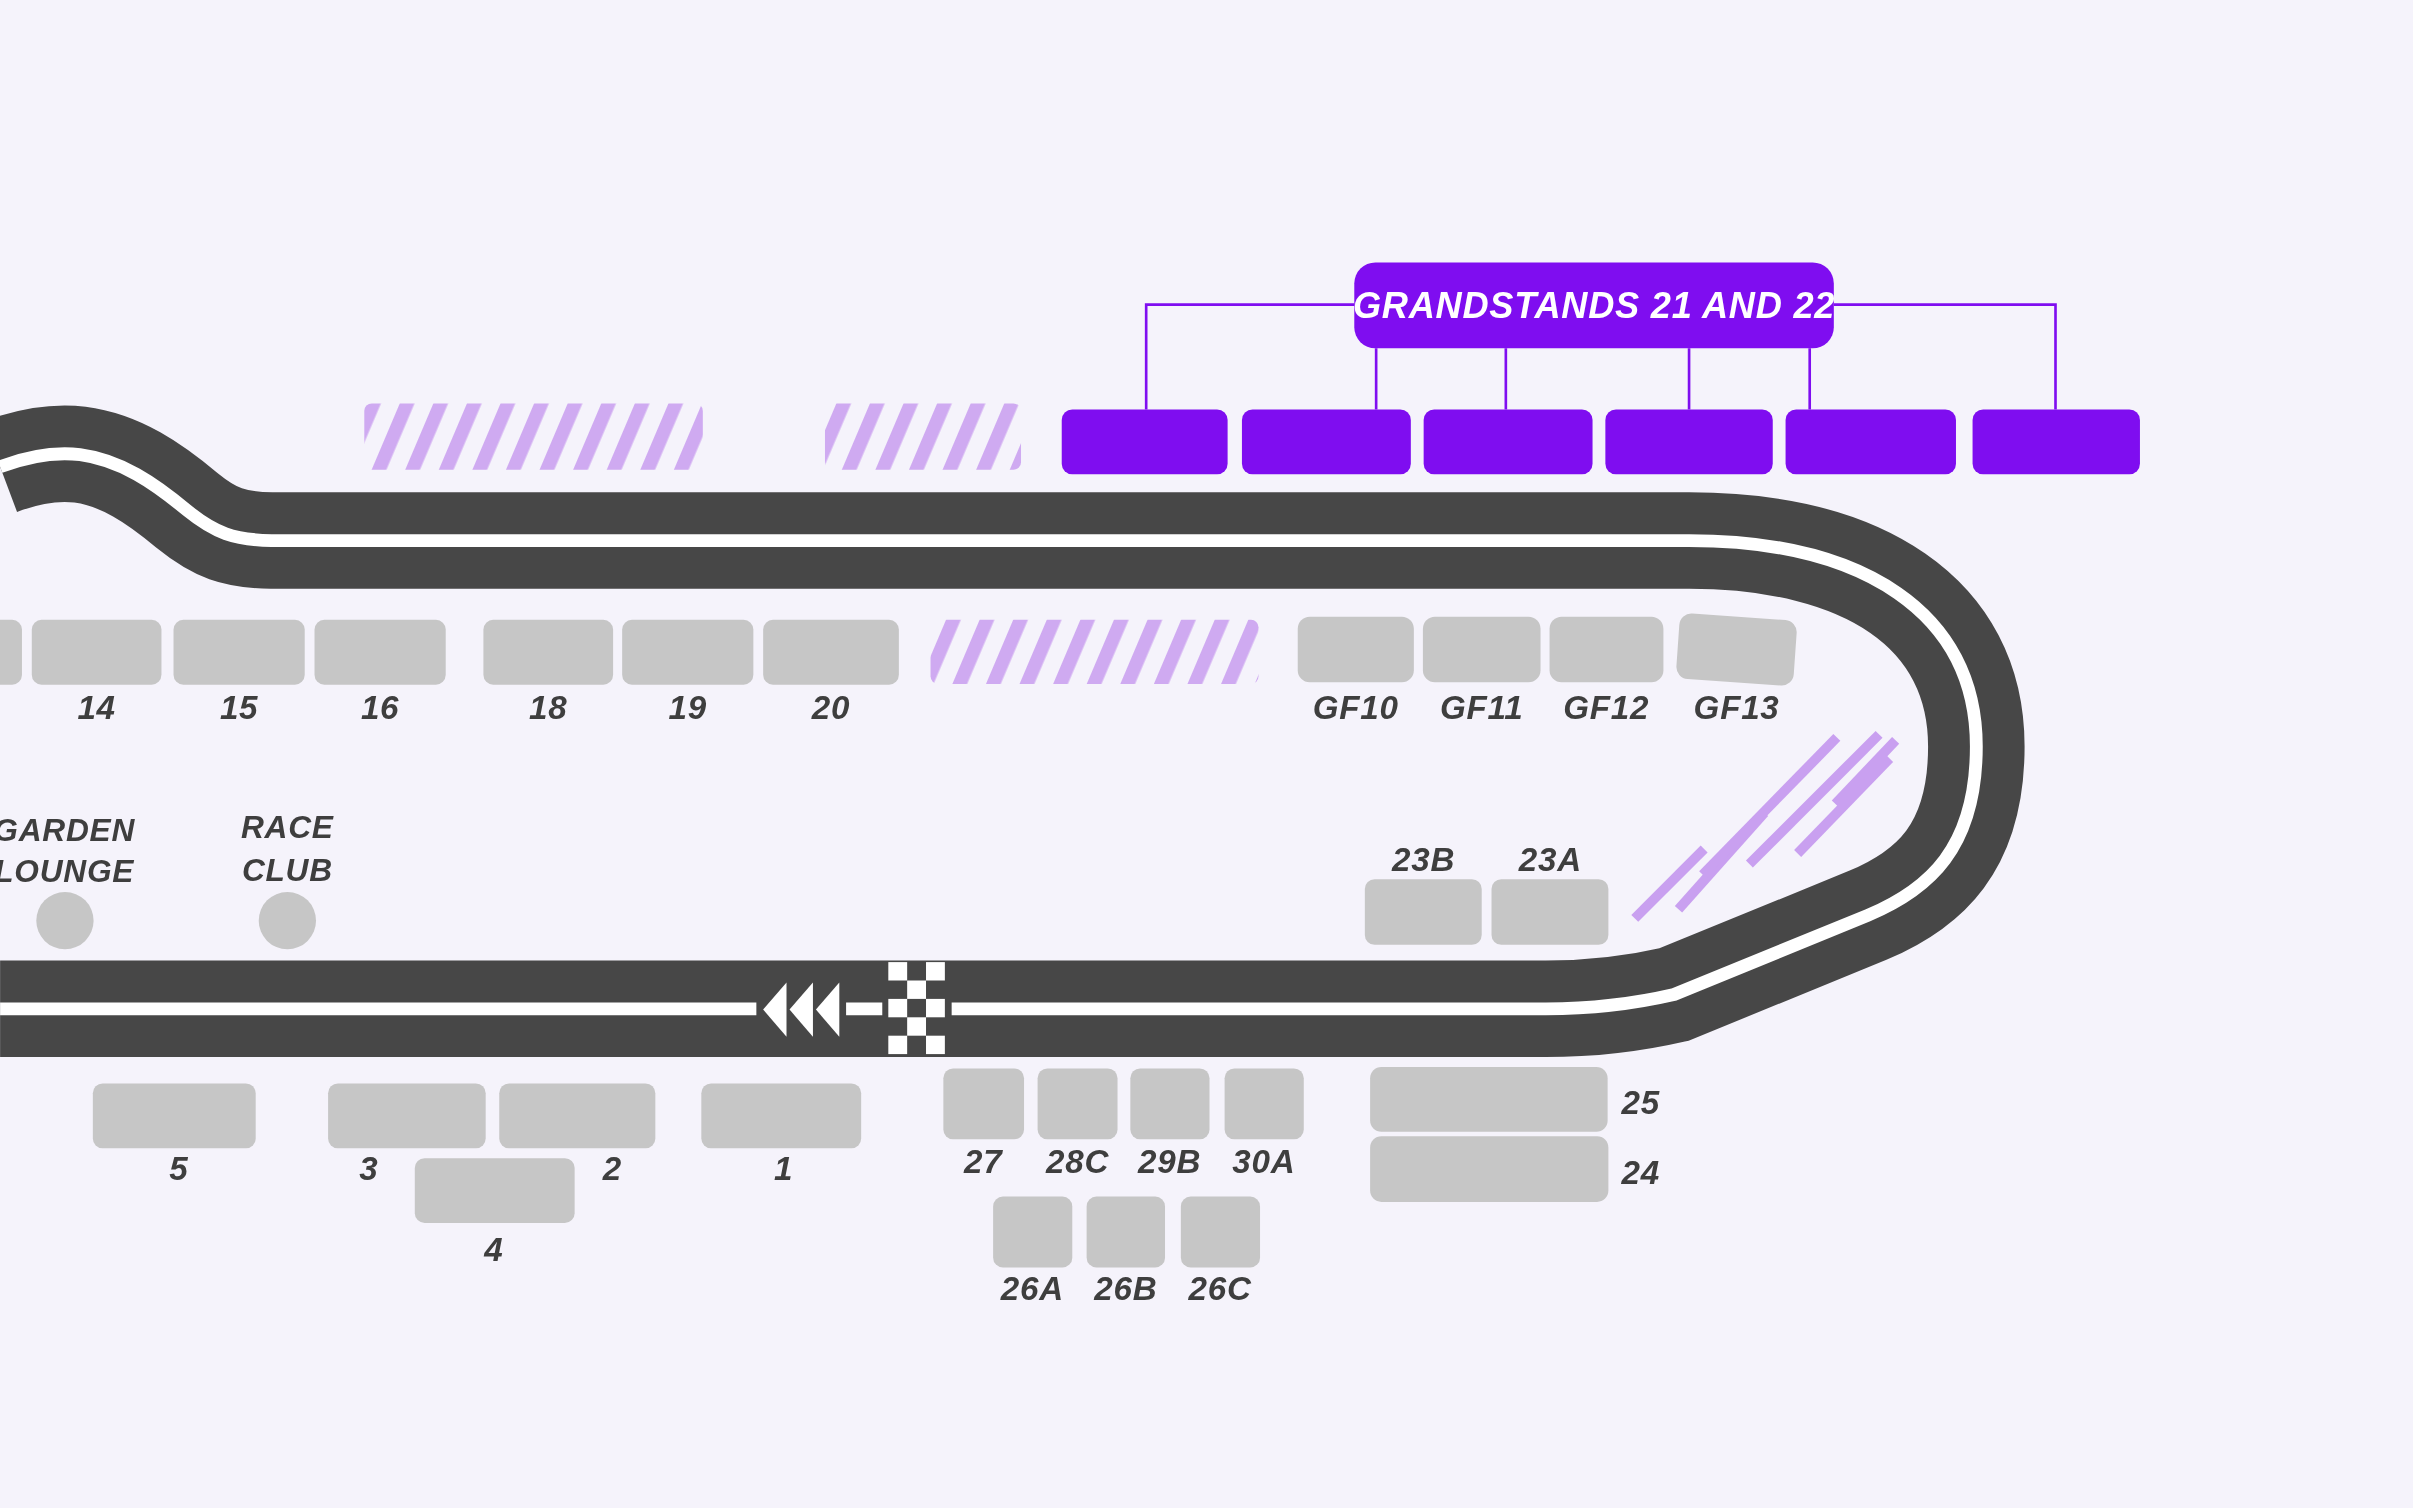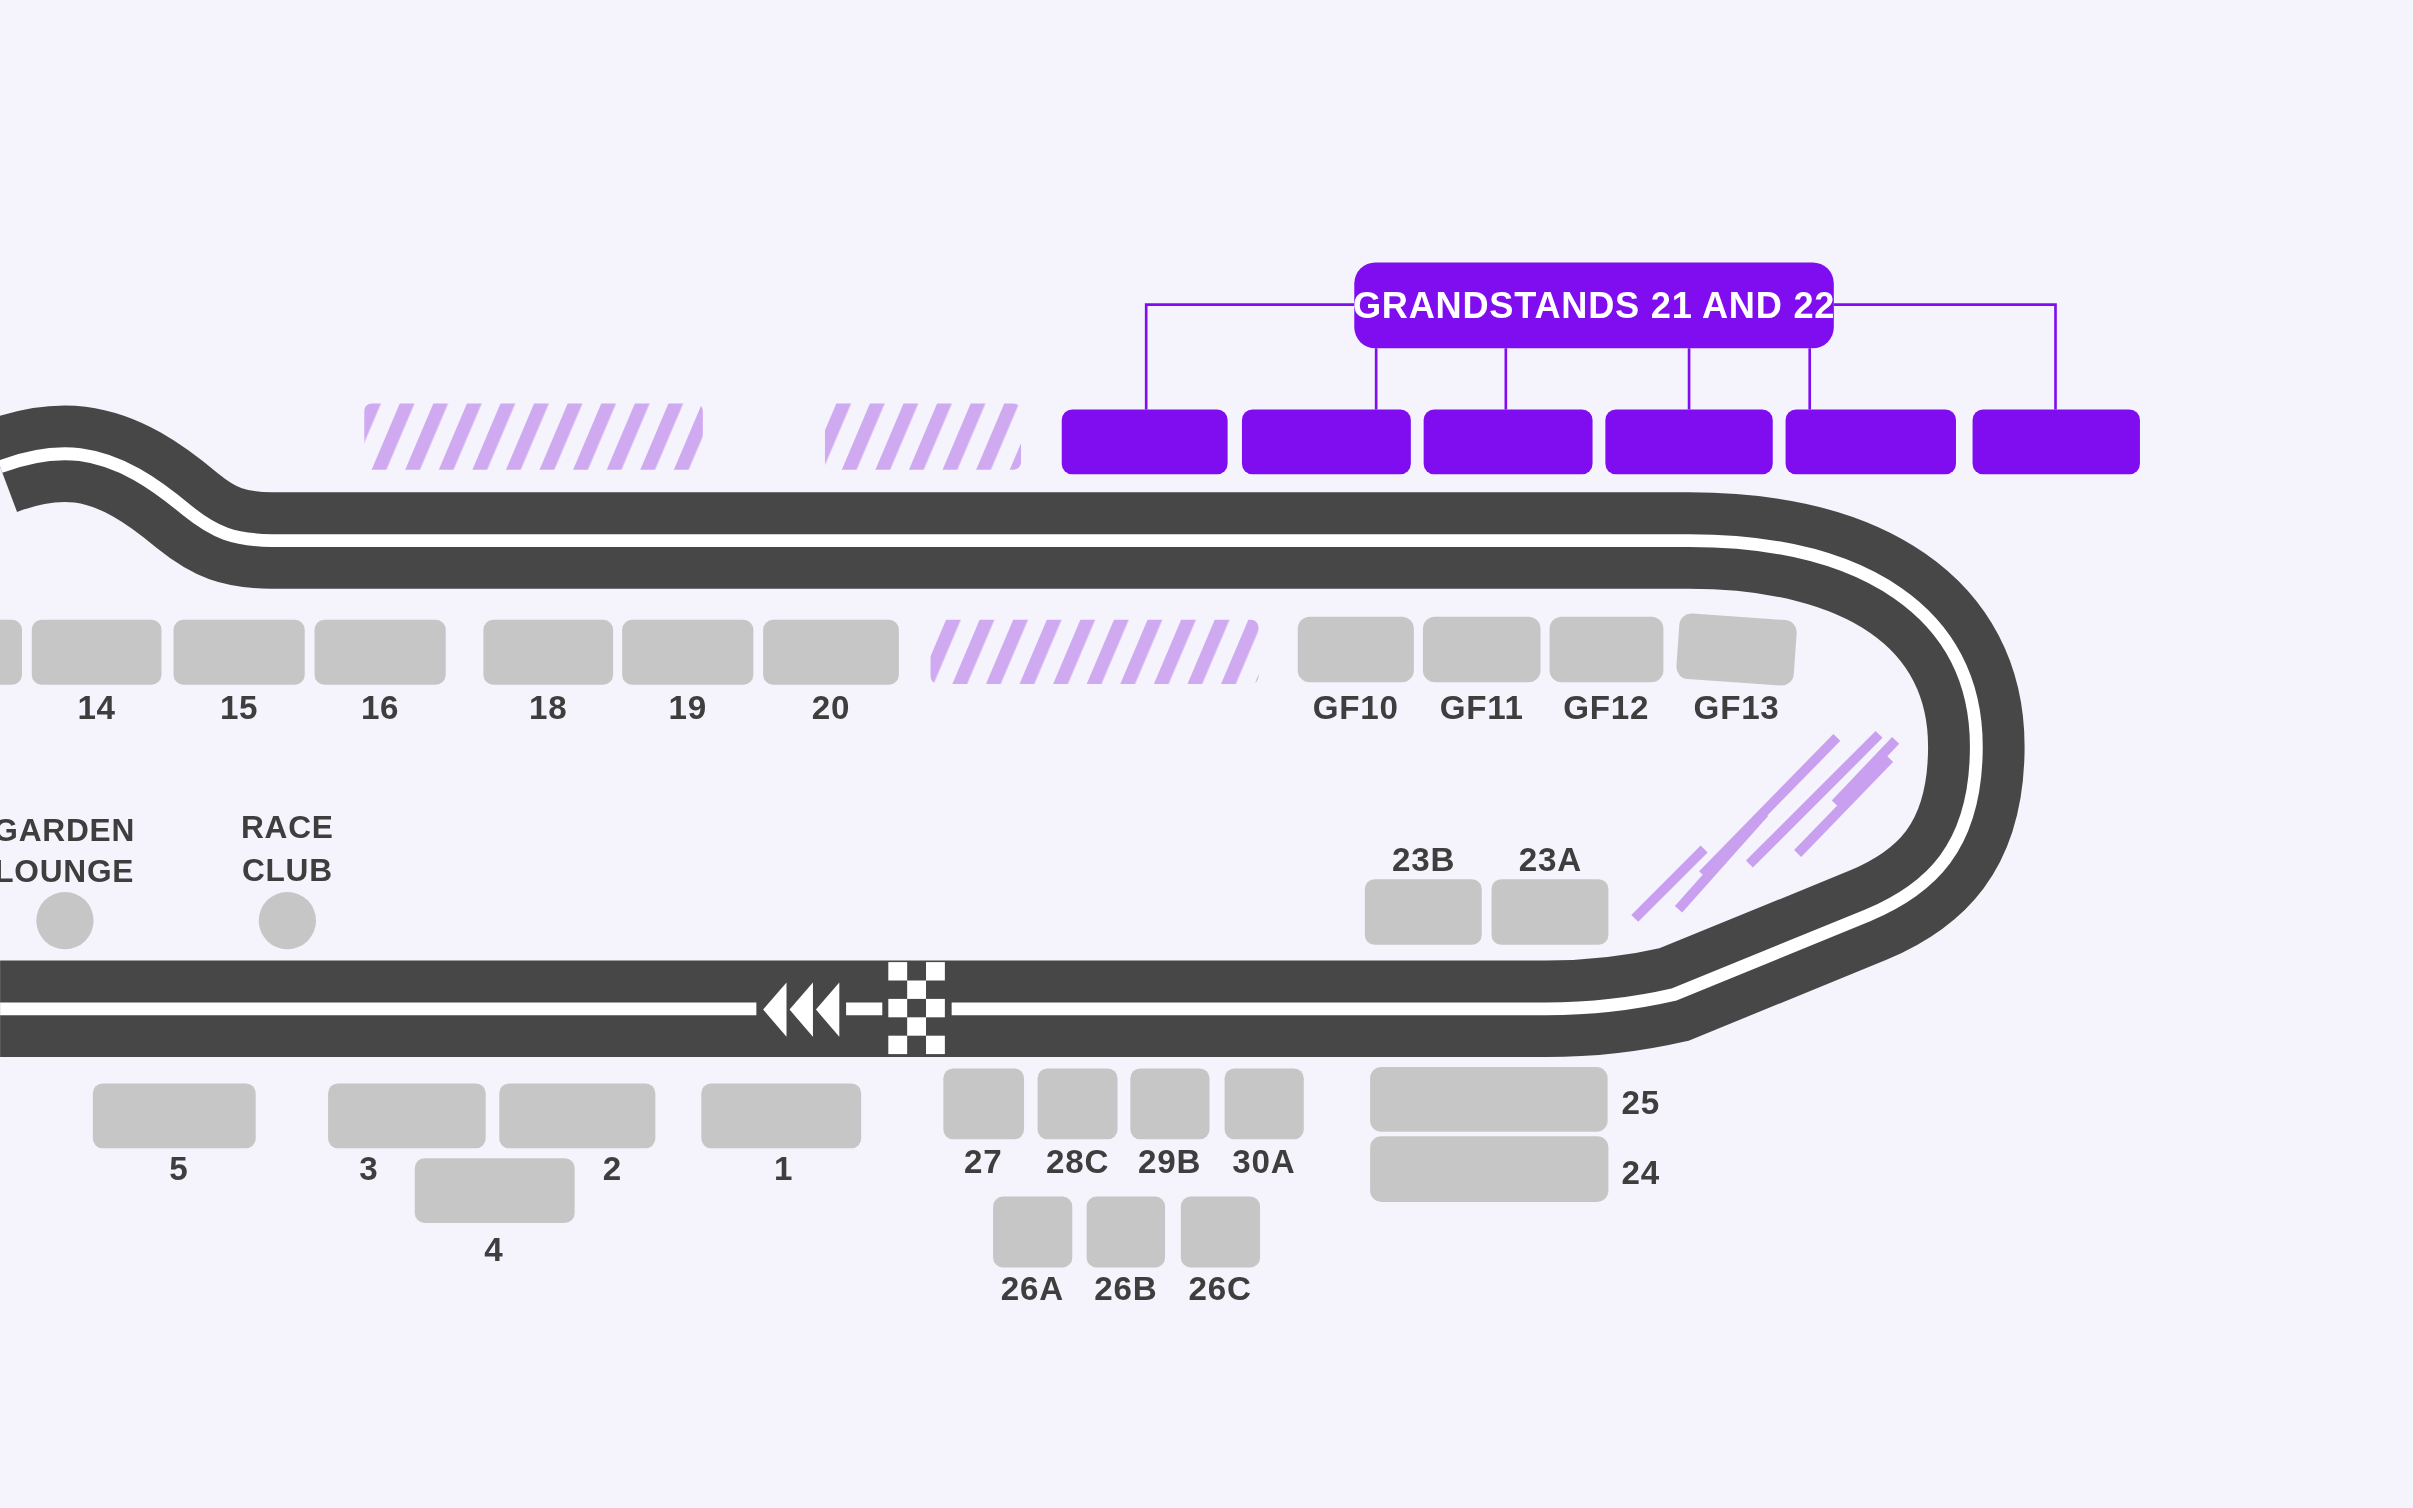--- a/index.html
+++ b/index.html
@@ -1,16 +1,16 @@
 <!DOCTYPE html>
 <html style="--bg: #f5f3fb; --track: #474747; --white: #ffffff; --accent: #7f0df0; --hatch: #cfaaf1; --hatch_diag: #c9a0f0; --block: #c6c6c6; --text: #3e3e3e;font-size:12px"><head>
 <meta charset="utf-8">
 <style>
   html,body{margin:0;padding:0;background:var(--bg,#f5f3fb);}
-  .stage{width:2413px;height:1508px;position:relative;background:var(--bg,#f5f3fb);overflow:hidden;}
+  .stage{width:2413px;height:1508px;position:relative;background:var(--bg,#f5f3fb);overflow:hidden;font-style:italic;}
   svg{display:block;}
   text{font-family:"Liberation Sans","DejaVu Sans",sans-serif;font-weight:bold;fill:var(--text,#3e3e3e);}
   .lbl{font-size:44px;letter-spacing:1px;}
   .venue-lbl{font-size:42px;letter-spacing:1px;}
   .callout-lbl{font-size:48px;fill:var(--white,#fff);letter-spacing:1px;}
   .track-stroke{fill:none;stroke:var(--track,#474747);stroke-width:128;}
   .centerline{fill:none;stroke:var(--white,#fff);stroke-width:17;}
   .accent-fill{fill:var(--accent,#7f0df0);}
   .accent-line{fill:none;stroke:var(--accent,#7f0df0);stroke-width:3.5;}
   .gray-fill{fill:var(--block,#c6c6c6);}

